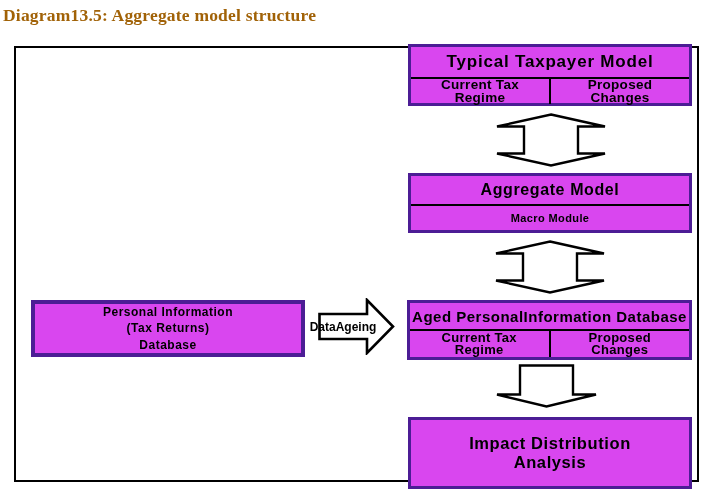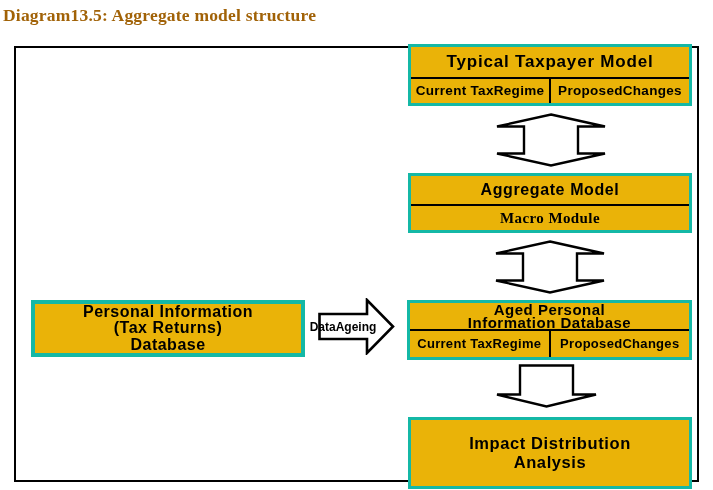--- a/index.html
+++ b/index.html
@@ -18,55 +18,55 @@
     letter-spacing: 0.2px;
     white-space: nowrap;
   }
   .outer {
     position: absolute; left: 14px; top: 46px;
     width: 685px; height: 436px;
     border: 2px solid #000; box-sizing: border-box;
     background: transparent;
   }
   .box {
-    position: absolute; background: #eab308;
-    border: 3px solid #14b8a6; box-sizing: border-box;
+    position: absolute; background: #d946ef;
+    border: 3px solid #4c1d95; box-sizing: border-box;
     display: flex; flex-direction: column;
     text-align: center; font-weight: bold;
   }
   .hdr {
     flex: none; display: flex; align-items: center; justify-content: center;
     border-bottom: 2px solid #000;
   }
   .hdr-lg { font-size: 17px; letter-spacing: 0.8px; }
   .hdr-md { font-size: 16px; letter-spacing: 0.6px; }
-  .hdr-2line { font-size: 15px; line-height: 13px; letter-spacing: 0.5px; flex-direction: column; }
+  .hdr-2line { font-size: 15px; line-height: 13px; letter-spacing: 0.5px; flex-direction: row; }
   .cells { flex: 1; display: flex; }
   .cell {
-    flex: 1; display: flex; flex-direction: row;
+    flex: 1; display: flex; flex-direction: column;
     align-items: center; justify-content: center;
     font-size: 13.5px; line-height: 12.5px; letter-spacing: 0.3px;
   }
   .cell + .cell { border-left: 2px solid #000; }
   .subrow {
     flex: 1; display: flex; align-items: center; justify-content: center;
-    font-size: 15px; letter-spacing: 0.4px; font-family: Liberation Serif, serif;
+    font-size: 11px; letter-spacing: 0.4px;
   }
   .line { display: block; }
   #box-typical   { left: 408px; top: 44px;  width: 284px; height: 62px; }
   #box-typical .hdr { height: 30px; }
   #box-aggregate { left: 408px; top: 173px; width: 284px; height: 60px; text-align: right; }
   #box-aggregate .hdr { height: 28px; }
   #box-aged      { left: 407px; top: 300px; width: 285px; height: 60px; }
   #box-aged .hdr { height: 26px; }
   #box-aged .cell { font-size: 13px; line-height: 12.5px; }
   #box-personal {
     left: 31px; top: 300px; width: 274px; height: 57px;
     border-width: 4px; justify-content: center;
-    font-size: 16px; line-height: 16.3px; letter-spacing: 0.5px;
+    font-size: 12px; line-height: 16.3px; letter-spacing: 0.5px;
   }
   #box-impact {
     left: 408px; top: 417px; width: 284px; height: 72px;
     justify-content: center;
     font-size: 16.5px; line-height: 19px; letter-spacing: 0.6px;
   }
   .arrow { position: absolute; display: block; }
   #arrow-updown-1 { left: 495px; top: 113px; width: 112px; height: 54px; }
   #arrow-updown-2 { left: 494px; top: 240px; width: 112px; height: 54px; }
   #arrow-right    { left: 318px; top: 298px; width: 77px;  height: 57px; }

